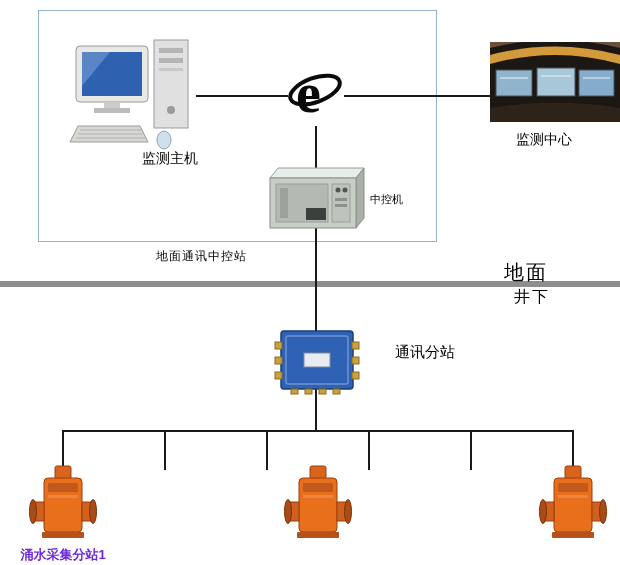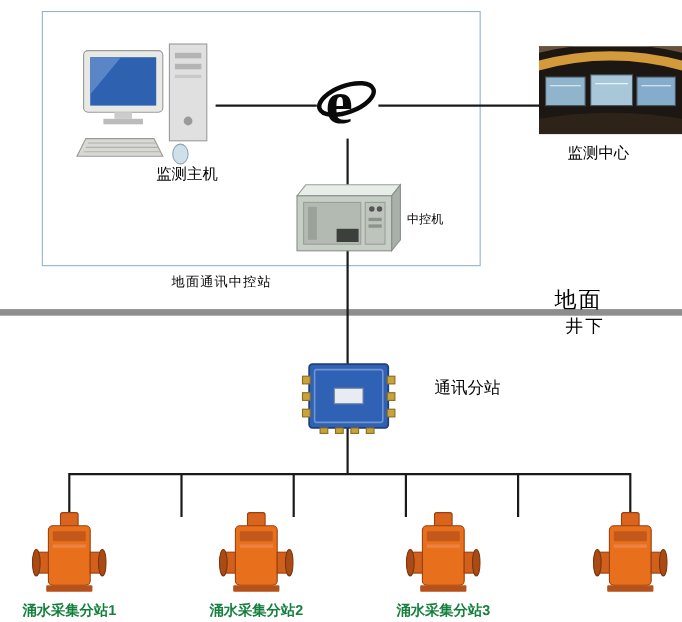--- a/index.html
+++ b/index.html
@@ -28,21 +28,21 @@
 
   .ground-label { left:112px; top:248px; font-size:12px; letter-spacing:1px;margin-left:44px; }
   .surface-label { left:504px; top:259px; font-size:20px; letter-spacing:2px; }
   .underground-label { left:514px; top:287px; font-size:16px; letter-spacing:2px; }
 
   .substation-node { left:272px; top:329px; }
   .substation-label { left:375px; top:343px; font-size:15px;margin-left:20px; }
 
   .devices-row { position:absolute; left:13px; top:464px; width:610px; display:flex; justify-content:space-between; z-index:2; }
   .device { width:100px; display:flex; flex-direction:column; align-items:center; }
-  .device-label { font-size:13px; font-weight:600; margin-top:4px; white-space:nowrap; color:#15803d; }
+  .device-label { font-size:13px; font-weight:600; margin-top:4px; white-space:nowrap; color:#6d28d9; }
 </style>
 </head>
 <body>
 
 <div class="canvas">
 
   <svg width="0" height="0" style="position:absolute" aria-hidden="true">
     <defs>
       <g id="sensor-shape">
         <rect x="26" y="2" width="16" height="13" rx="2" fill="#d8641e" stroke="#99400f"></rect>
@@ -165,27 +165,20 @@
     <div class="device">
       <svg width="68" height="78" viewBox="0 0 68 78">
           <use href="#sensor-shape"></use>
         </svg>
       <div class="device-label">涌水采集分站1</div>
     </div>
     <div class="device">
       <svg width="68" height="78" viewBox="0 0 68 78">
           <use href="#sensor-shape"></use>
         </svg>
-      <div class="device-label">涌水采集分站2</div>
-    </div>
-    <div class="device">
-      <svg width="68" height="78" viewBox="0 0 68 78">
-          <use href="#sensor-shape"></use>
-        </svg>
-      <div class="device-label">涌水采集分站3</div>
     </div>
     <div class="device">
       <svg width="68" height="78" viewBox="0 0 68 78">
           <use href="#sensor-shape"></use>
         </svg>
     </div>
   </div>
 
 </div>
 

